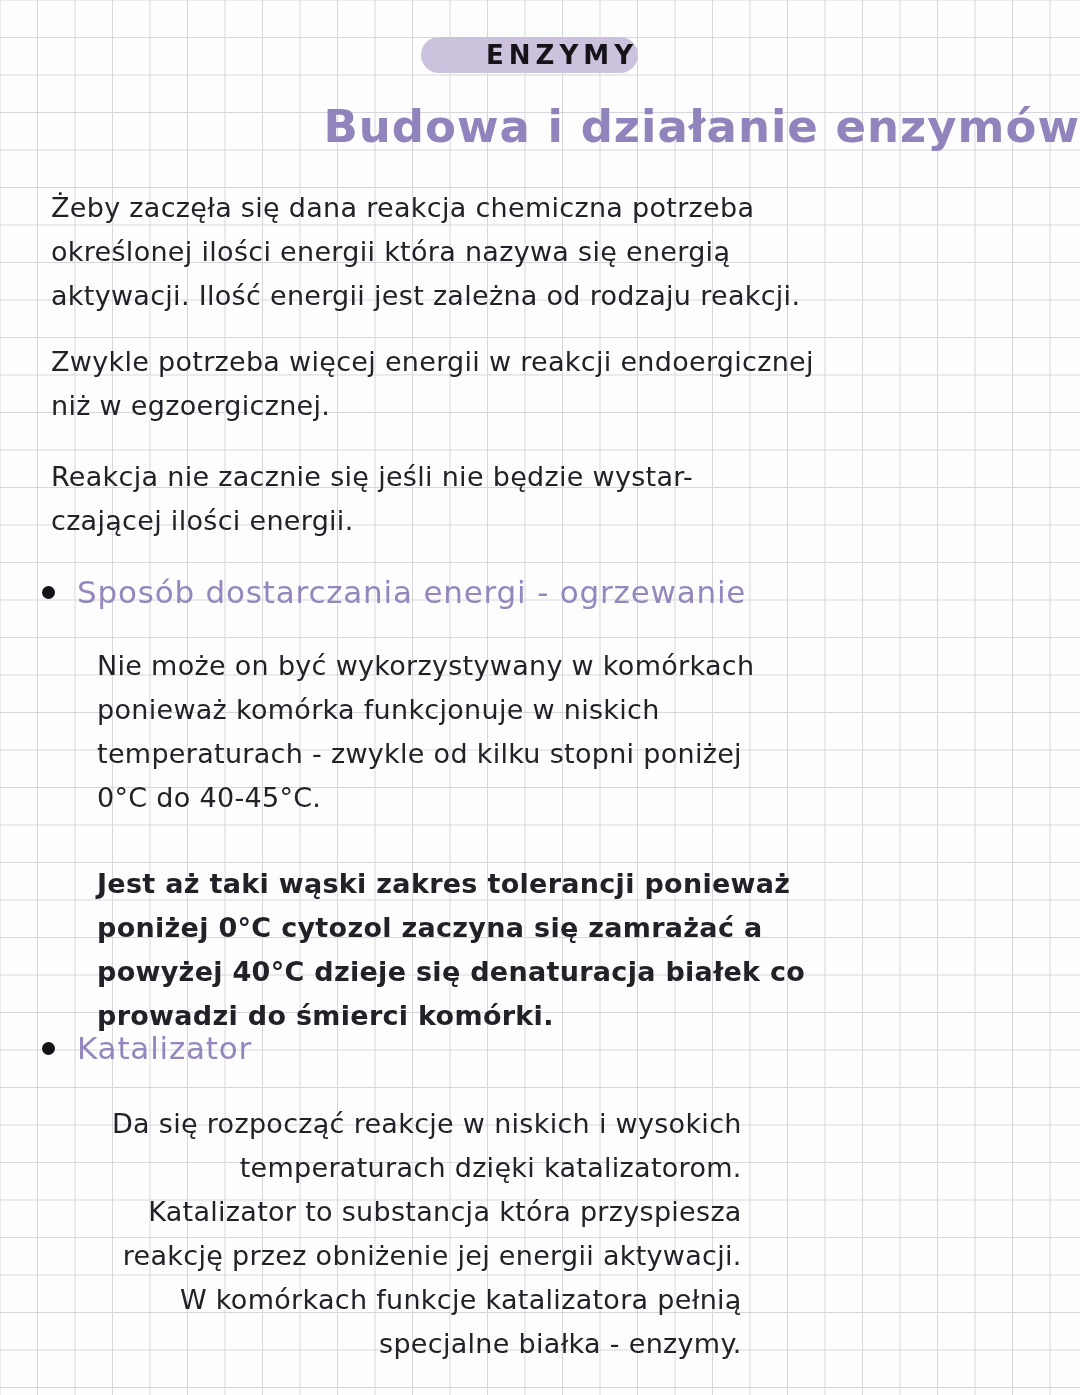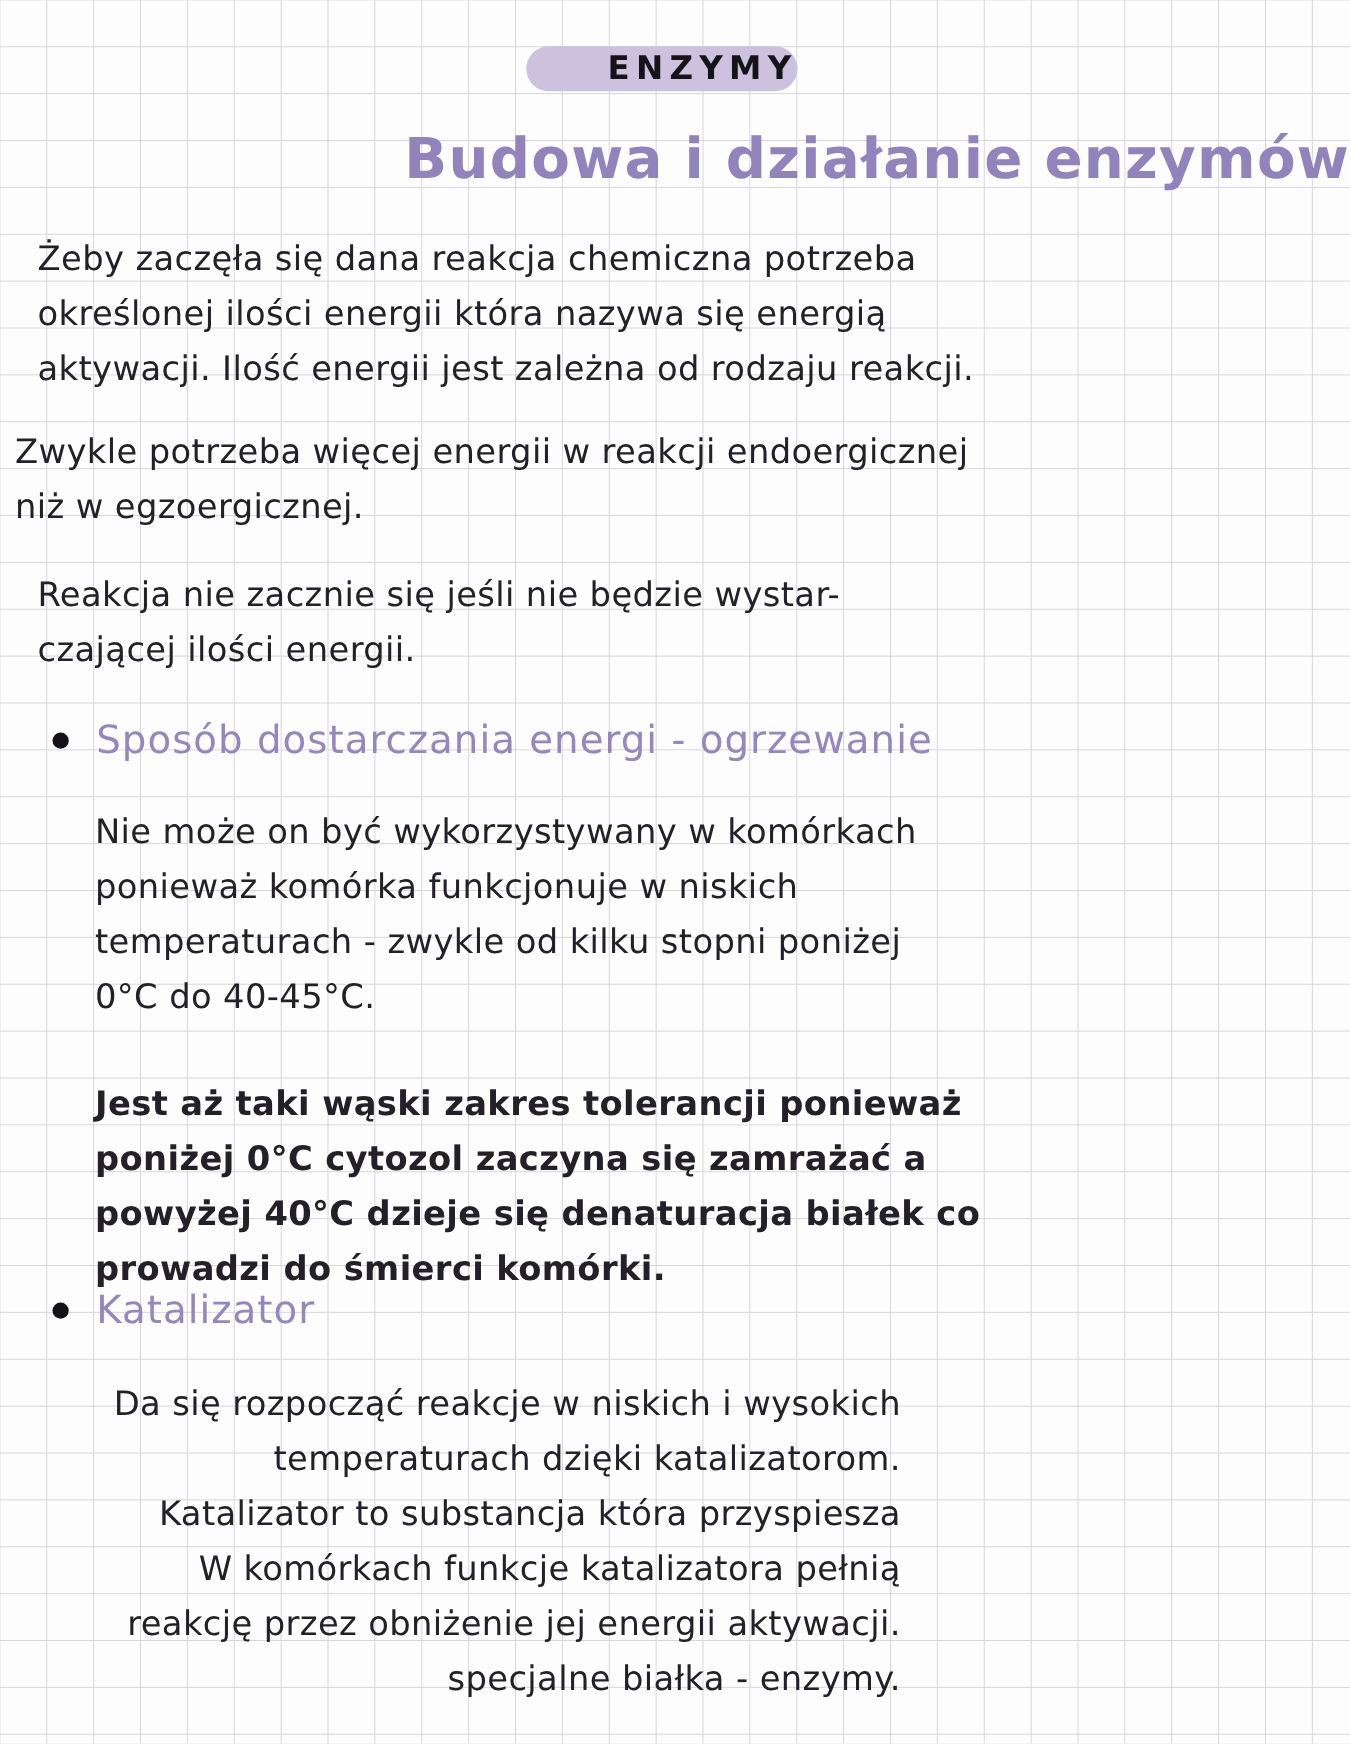--- a/index.html
+++ b/index.html
@@ -46,23 +46,24 @@
   .para {
     position: absolute;
     color: #232127;
     font-size: 27px;
     letter-spacing: 0.3px;
   }
   .para .line {
     height: 44px;
     line-height: 44px;
     white-space: nowrap;
+    margin-left: 21px;
   }
   .p1 { left: 30px;  top: 186px; }
-  .p2 { left: 12px;  top: 340px; }
+  .p2 { left: 30px;  top: 340px; }
   .p3 { left: 30px;  top: 455px; }
   .p4 { left: 76px;  top: 644px; }
   .p5 { left: 76px;  top: 862px; font-weight: bold; }
   .p6 { left: 91px;  top: 1102px; text-align: right; }
   .bullet-heading {
     position: absolute;
     left: 42px;
     display: flex;
     align-items: center;
     white-space: nowrap;
@@ -131,18 +132,18 @@
 
   <div class="bullet-heading bh2">
     <span class="bullet-dot"></span>
     <span class="label">Katalizator</span>
   </div>
 
   <div class="para p6">
     <div class="line">Da się rozpocząć reakcje w niskich i wysokich</div>
     <div class="line">temperaturach dzięki katalizatorom.</div>
     <div class="line">Katalizator to substancja która przyspiesza</div>
+    <div class="line">reakcję przez obniżenie jej energii aktywacji.</div>
     <div class="line">W komórkach funkcje katalizatora pełnią</div>
-    <div class="line">reakcję przez obniżenie jej energii aktywacji.</div>
     <div class="line">specjalne białka - enzymy.</div>
   </div>
 
 </div>
 
 </body></html>

